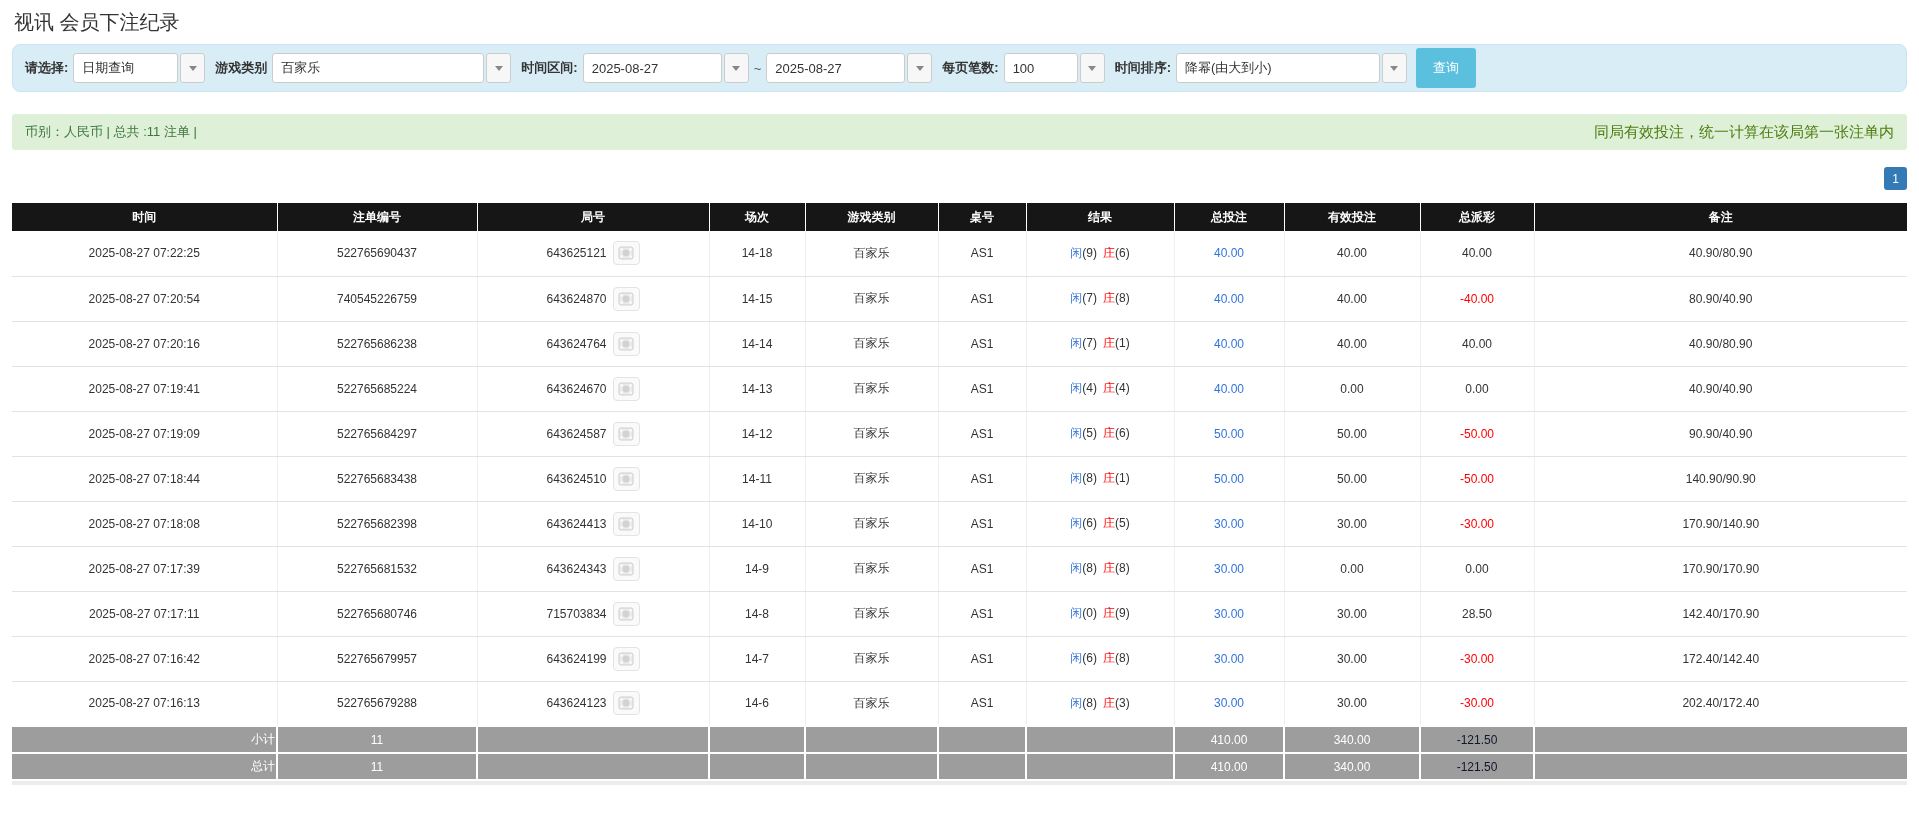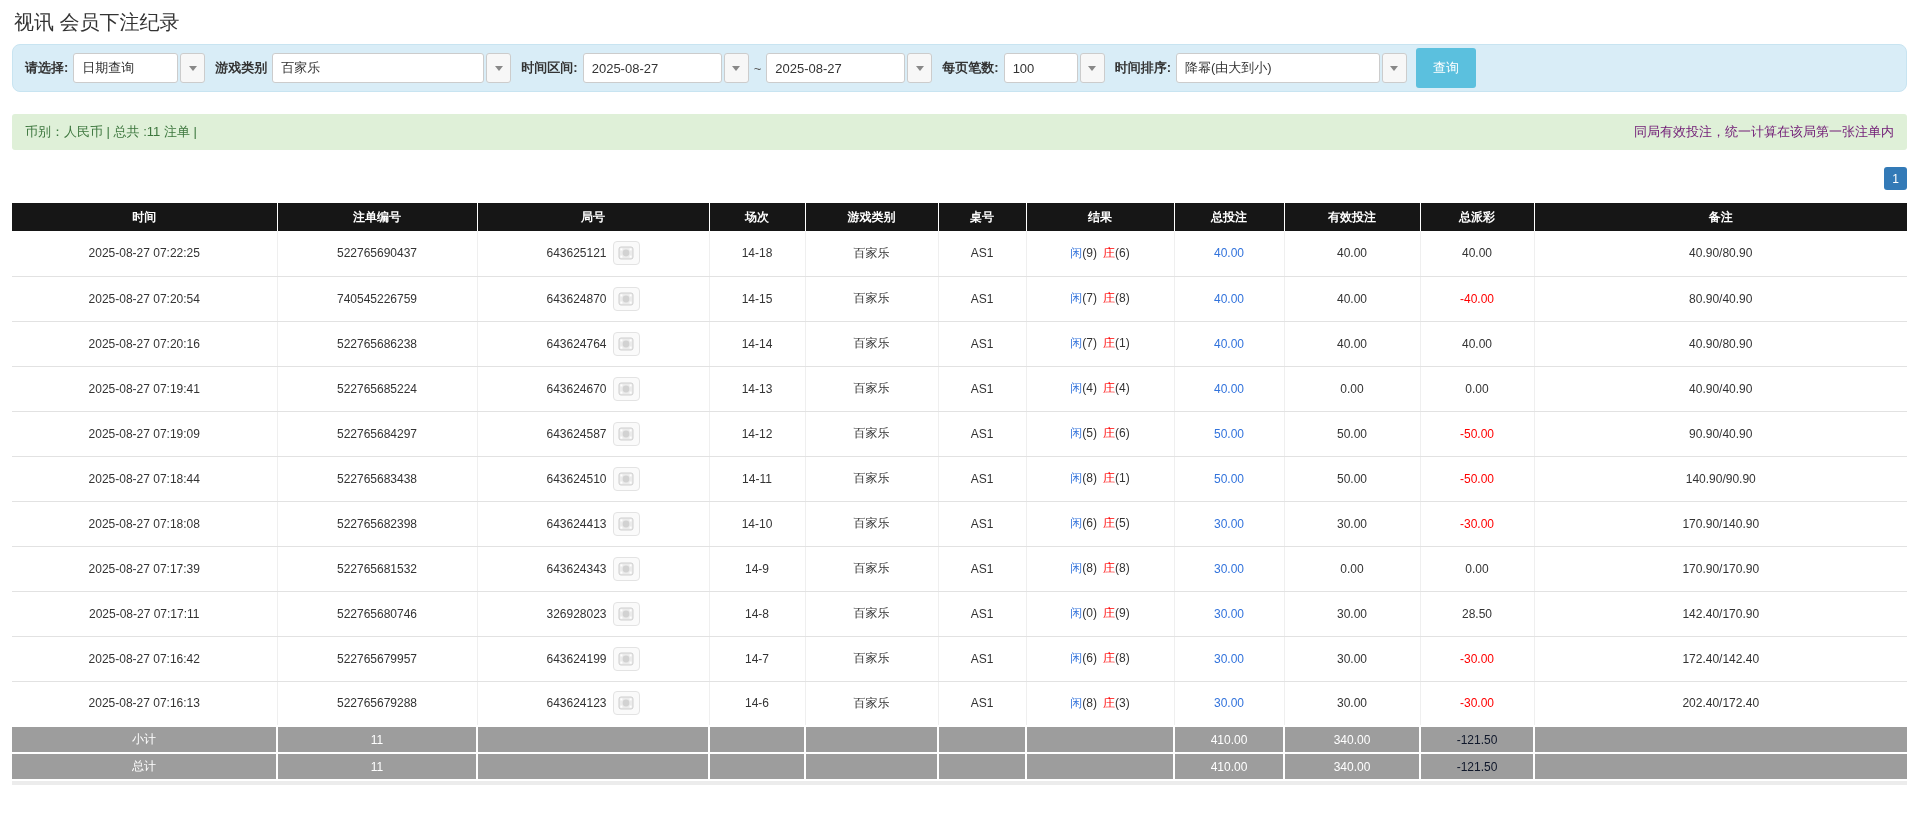--- a/index.html
+++ b/index.html
@@ -46,21 +46,21 @@
     height: 40px; padding: 0 17px; font-size: 13px; margin-left: 9px; cursor: pointer;
   }
 
   
   .notice-bar {
     margin-top: 22px; background: #dff0d8; border-radius: 3px;
     height: 36px; display: flex; align-items: center; justify-content: space-between;
     padding: 0 13px; font-size: 13px;
   }
   .notice-left { color: #3c763d; }
-  .notice-right { color: #701a75; font-size: 13px; }
+  .notice-right { color: #4d7c0f; font-size: 15px; }
 
   
   .pagination { display: flex; justify-content: flex-end; margin: 17px 0 13px; }
   .page-btn {
     background: #337ab7; color: #fff; min-width: 23px; height: 23px;
     border-radius: 3px; display: flex; align-items: center; justify-content: center;
     font-size: 12px; cursor: pointer;
   }
 
   
@@ -87,21 +87,21 @@
   .round-wrap { display: flex; align-items: center; justify-content: center; gap: 6px; }
   .media-btn {
     display: inline-flex; align-items: center; justify-content: center;
     width: 27px; height: 24px; background: #fafafa;
     border: 1px solid #e3e3e3; border-radius: 4px; cursor: pointer;
   }
   tfoot td {
     background: #9d9d9d; color: #fff; height: 27px; text-align: center;
     border: 2px solid #fff; font-size: 12px;
   }
-  tfoot td:first-child { border-left: none; }
+  tfoot td:first-child { border-left: none; text-align: right; }
   tfoot td:last-child { border-right: none; }
   tfoot td.neg { color: #0f172a; }
   .table-wrap { border-bottom: 4px solid #ececec; }
 </style>
 </head>
 <body>
 
 <div class="page">
 
   <div class="page-title">视讯 会员下注纪录</div>
@@ -427,21 +427,21 @@
     <td class="blue">30.00</td>
     <td>0.00</td>
     <td class="payout-auto">0.00</td>
     <td>170.90/170.90</td>
   </tr>
           <tr>
     <td>2025-08-27 07:17:11</td>
     <td>522765680746</td>
     <td>
       <div class="round-wrap">
-        <span>326928023</span>
+        <span>715703834</span>
         <span class="media-btn">
           <svg width="16" height="14" viewBox="0 0 16 14">
             <rect x="1" y="1" width="14" height="12" rx="2" fill="#ebebeb" stroke="#cfcfcf"></rect>
             <circle cx="8" cy="7" r="3.4" fill="#d2d2d2"></circle>
             <rect x="2.4" y="2.4" width="2" height="2" fill="#fff"></rect>
             <rect x="11.6" y="2.4" width="2" height="2" fill="#fff"></rect>
             <rect x="2.4" y="9.6" width="2" height="2" fill="#fff"></rect>
             <rect x="11.6" y="9.6" width="2" height="2" fill="#fff"></rect>
           </svg>
         </span>

